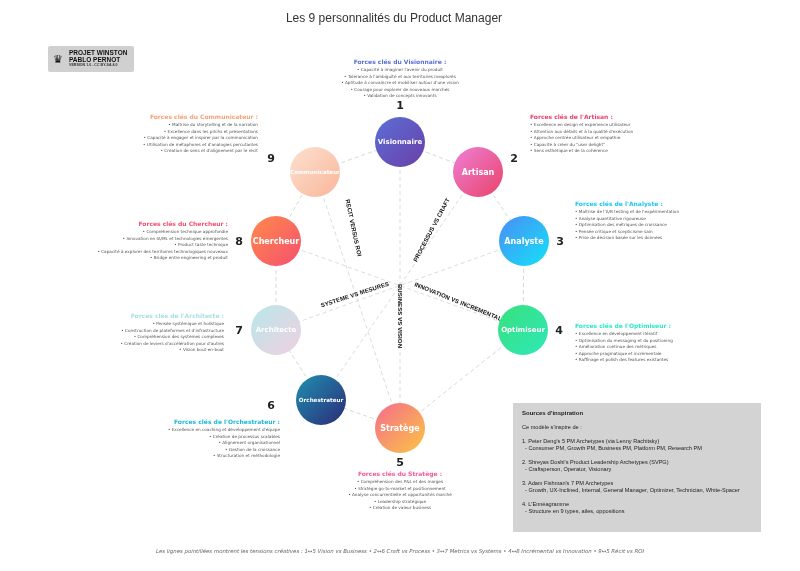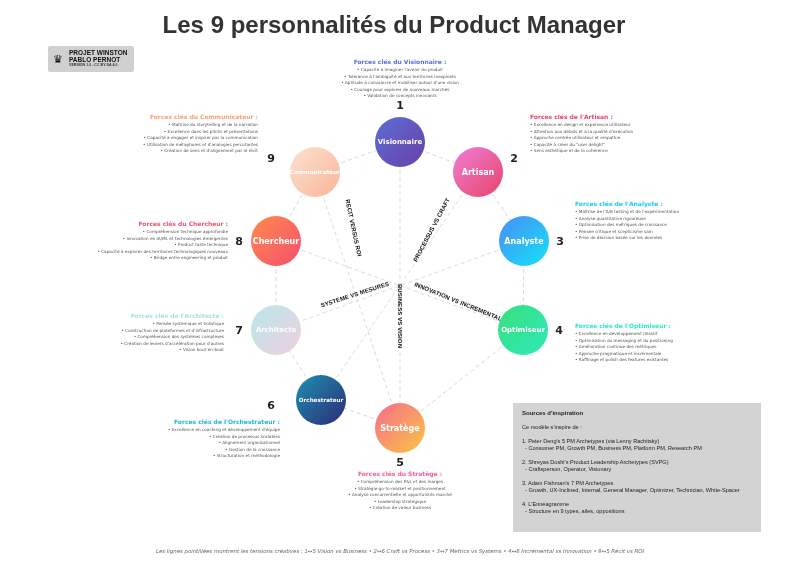--- a/index.html
+++ b/index.html
@@ -1,17 +1,17 @@
 <!DOCTYPE html>
 <html><head>
 <meta charset="utf-8">
 <style>
   * { box-sizing: border-box; margin: 0; padding: 0; }
   body { width: 800px; height: 571px; background: #ffffff; font-family: "DejaVu Sans", sans-serif; position: relative; overflow: hidden; }
-  .title { position: absolute; top: 11px; left: 0; width: 788px; text-align: center; font-family: "Liberation Sans", sans-serif; font-weight: bold; font-size: 24px; color: #333333; }
+  .title { position: absolute; top: 11px; left: 0; width: 788px; text-align: center; font-family: "Liberation Sans", sans-serif; font-weight: normal; font-size: 12px; color: #333333; }
   .logo { position: absolute; left: 48px; top: 46px; width: 86px; height: 26px; background: #d0d0d0; border-radius: 2px; display: flex; align-items: center; padding: 2px 3px; }
   .logo-icon { width: 14px; height: 14px; margin-right: 4px; display: flex; align-items: center; justify-content: center; font-size: 11px; color: #111; }
   .logo-text { display: flex; flex-direction: column; line-height: 1; }
   .logo-l1, .logo-l2 { font-family: "Liberation Sans", sans-serif; font-weight: bold; font-size: 6.5px; color: #111; }
   .logo-l3 { font-family: "Liberation Sans", sans-serif; font-size: 3.6px; font-weight: bold; color: #333; margin-top: 1px; }
   svg.diagram { position: absolute; left: 0; top: 0; }
   .node-label { font-family: "DejaVu Sans", sans-serif; font-weight: bold; fill: #ffffff; }
   .num { font-family: "DejaVu Sans", sans-serif; font-weight: bold; font-size: 11px; fill: #222; }
   .tension { font-family: "Liberation Sans", sans-serif; font-weight: bold; font-size: 6px; fill: #111; letter-spacing: 0.1px; }
   .block { position: absolute; font-family: "DejaVu Sans", sans-serif; }

